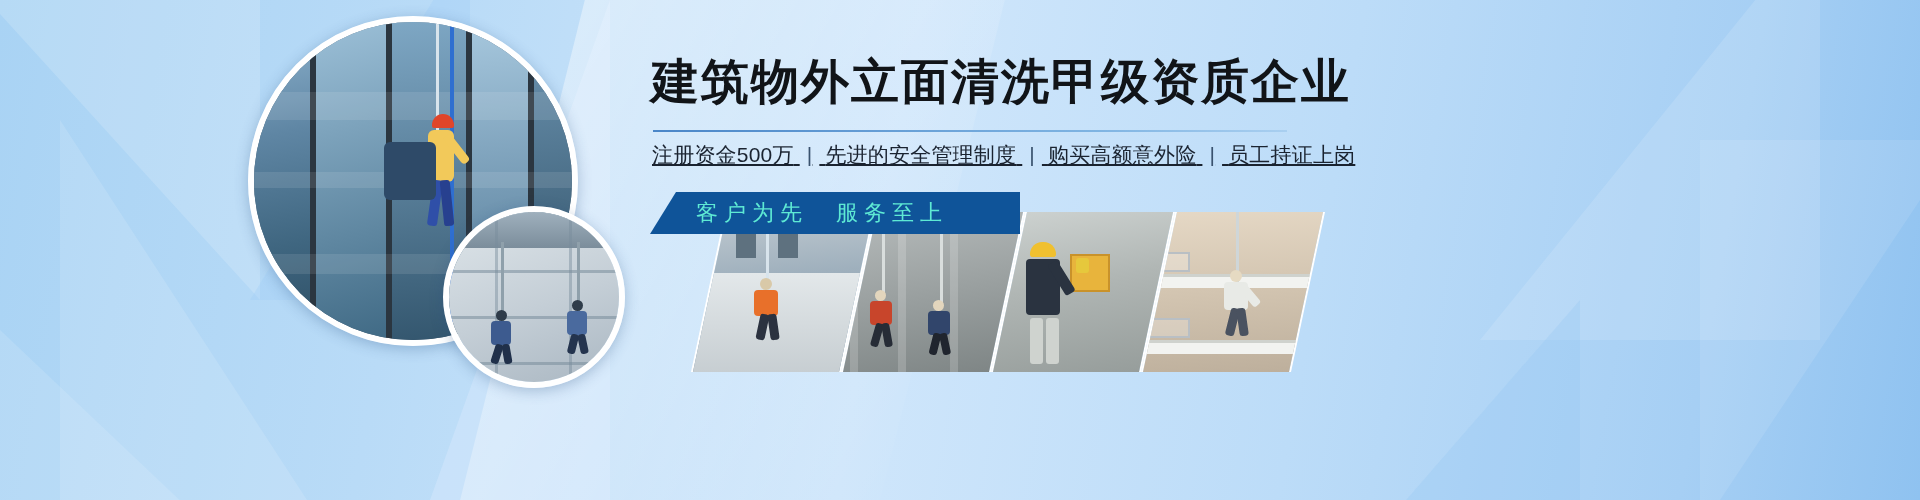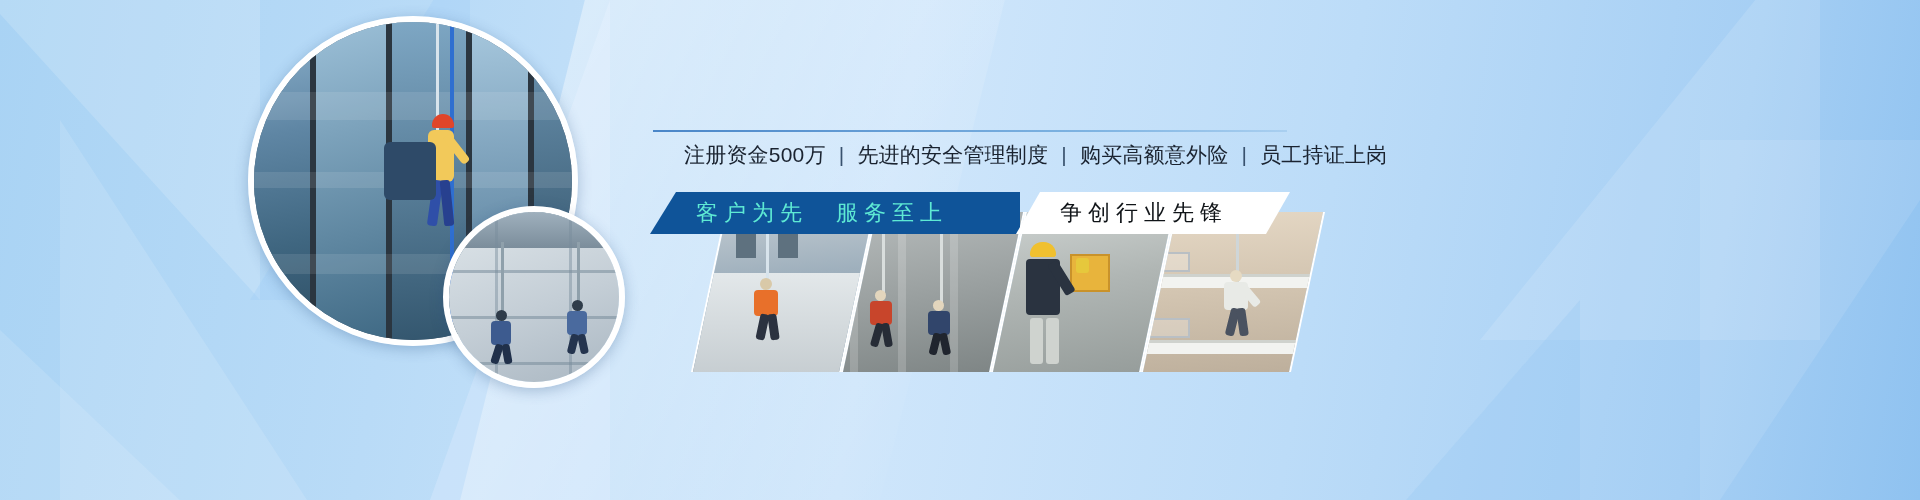--- a/index.html
+++ b/index.html
@@ -76,23 +76,24 @@
   .headline {
     position:absolute; left:651px; top:52px;
     font-size:48px; line-height:60px; font-weight:bold; color:#111418;
     letter-spacing:2px; white-space:nowrap;
   }
   .divider {
     position:absolute; left:653px; top:130px; width:634px; height:2px;
     background:linear-gradient(90deg,#4a86c8,#7fb4e2 70%,#a9cff0);
   }
   .subtitle {
-    position:absolute; left:684px; top:140px;
+    position:absolute; left:652px; top:140px;
     font-size:21px; line-height:30px; color:#1a2330; white-space:nowrap;
     letter-spacing:0.2px;
+    text-decoration:underline;
   }
   .subtitle .sep { color:#39526e; padding:0 7px; font-weight:300; }
 
   
   .slogan-strip { position:absolute; left:650px; top:192px; width:640px; height:42px; }
   .slogan-dark {
     position:absolute; left:0; top:0; width:370px; height:42px;
     background:#0f5499;
     clip-path:polygon(26px 0, 100% 0, 100% 100%, 0 100%);
     display:flex; align-items:center;
@@ -286,34 +287,32 @@
             <div class="tor" style="width:24px;height:28px;background:#e8eae6;"></div>
             <div class="am" style="position:absolute;left:21px;top:12px;width:9px;height:26px;background:#e8eae6;transform:rotate(-40deg);"></div>
             <div class="lg" style="position:absolute;left:4px;top:38px;width:9px;height:28px;background:#4a5260;transform:rotate(14deg);"></div>
             <div class="lg" style="position:absolute;left:14px;top:38px;width:9px;height:28px;background:#4a5260;transform:rotate(-8deg);"></div>
           </div>
         </div>
       </div>
     </div>
   </div>
 
+  <div class="headline">建筑物外立面清洗甲级资质企业</div>
   <div class="divider"></div>
 
   <div class="subtitle">
     <span>注册资金500万</span>
     <span class="sep">|</span>
     <span>先进的安全管理制度</span>
     <span class="sep">|</span>
     <span>购买高额意外险</span>
     <span class="sep">|</span>
     <span>员工持证上岗</span>
   </div>
 
   <div class="slogan-strip">
     <div class="slogan-dark">
       <span class="txt">客户为先　服务至上</span>
     </div>
-    <div class="slogan-light">
-      <span class="txt">争创行业先锋</span>
-    </div>
   </div>
 
 </div>
 
 </body></html>

